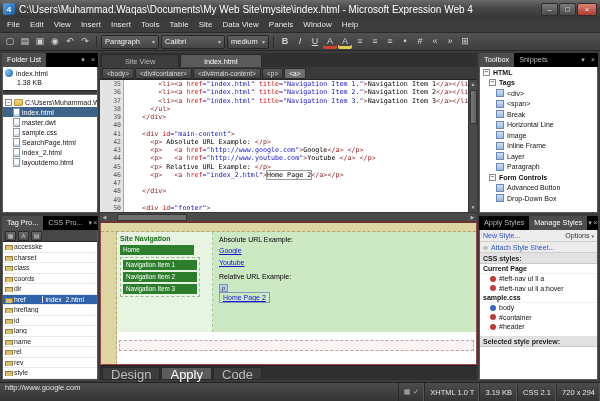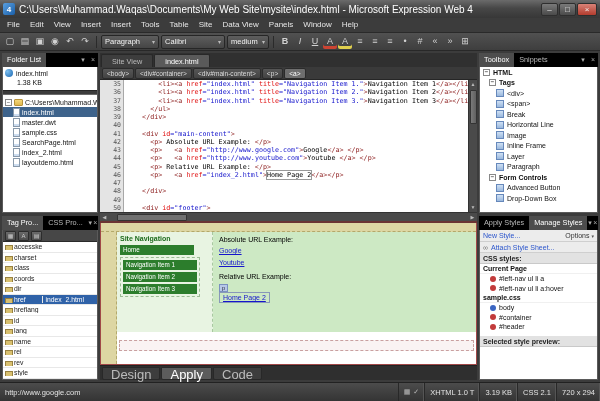--- a/index.html
+++ b/index.html
@@ -69,21 +69,21 @@
 .tp-grid{flex:1;background:#fff;overflow:hidden}
 .tp-row{display:flex;height:10.5px;border-bottom:1px solid #e8e8e8;font-size:6.8px;color:#222;align-items:center}
 .tp-row.sel{background:#2f62a8;color:#fff}
 .tp-row.sel .tp-val{color:#fff}
 .tp-name{width:42%;padding-left:11px;position:relative;white-space:nowrap;overflow:hidden}
 .tp-name::before{content:"";position:absolute;left:2px;top:2px;width:6px;height:6px;background:#d8c070;border:1px solid #97803f}
 .tp-val{flex:1;border-left:1px solid #e8e8e8;padding-left:2px;white-space:nowrap;overflow:hidden;color:#224}
 
 
 .doc-tabs{height:14px;background:#303030;display:flex;align-items:stretch;gap:1px;padding:1px 1px 0;flex:0 0 14px}
-.doc-tab{padding:0 10px;font-size:7.3px;line-height:13px;color:#bbb;background:#3d3d3d;border:1px solid #282828;border-bottom:none;border-radius:2px 2px 0 0;white-space:nowrap}
+.doc-tab{padding:0 23px;font-size:7.3px;line-height:13px;color:#bbb;background:#3d3d3d;border:1px solid #282828;border-bottom:none;border-radius:2px 2px 0 0;white-space:nowrap}
 .doc-tab.active{background:#5a5a5a;color:#fff}
 .qtag-bar{height:13px;background:#3a3a3a;display:flex;align-items:center;gap:1px;padding:0 2px;border-bottom:1px solid #262626;flex:0 0 13px}
 .qtag{padding:0 4px;height:11px;line-height:10px;font-size:6.6px;color:#ddd;background:linear-gradient(#565656,#434343);border:1px solid #2b2b2b;border-radius:2px;white-space:nowrap}
 .qtag.active{background:#6e6e6e;color:#fff}
 
 
 .code-wrap{height:132px;display:flex;background:#fff;flex:0 0 132px;overflow:hidden}
 .gutter{width:24px;background:#e4e4e4;border-right:1px solid #a8a8a8;color:#555;font-family:"DejaVu Sans Mono",monospace;font-size:6.5px;text-align:right;padding-right:2px;flex:0 0 24px}
 .ln{height:8.25px;line-height:8.25px}
 .code-area{flex:1;overflow:hidden;font-family:"DejaVu Sans Mono",monospace;font-size:6.7px;padding-left:2px;background:#fff}
@@ -145,21 +145,21 @@
 .ms-attach{height:11px;background:#ececec;border-bottom:1px solid #cfcfcf;display:flex;align-items:center;padding:0 3px;font-size:7px;gap:3px;flex:0 0 11px}
 .chain-ic{color:#777;font-size:7px}
 .ms-label{height:11px;background:#e2e2e2;border-bottom:1px solid #c9c9c9;font-size:7px;color:#222;line-height:11px;padding-left:3px;font-weight:bold;flex:0 0 11px}
 .ms-list{background:#fff;height:72px;overflow:hidden;font-size:7px;color:#111;flex:0 0 72px}
 .ms-group-row{font-weight:bold;height:10px;line-height:10px;padding-left:3px;border-bottom:1px solid #f0f0f0;white-space:nowrap;overflow:hidden}
 .ms-item{display:flex;align-items:center;height:9.5px;gap:3px;padding-left:10px;white-space:nowrap;overflow:hidden}
 .dot{width:6px;height:6px;border-radius:50%;flex:0 0 6px}
 .ms-preview{flex:1;background:#fff}
 
 
-.statusbar{height:19px;background:linear-gradient(#4c4c4c,#343434);border-top:1px solid #222;display:flex;align-items:center;padding:0 0 0 5px;font-size:7.5px;color:#e2e2e2;flex:0 0 19px}
+.statusbar{height:19px;background:linear-gradient(#4c4c4c,#343434);border-top:1px solid #222;display:flex;align-items:flex-start;padding:0 0 0 5px;font-size:7.5px;color:#e2e2e2;flex:0 0 19px}
 .sb-left{flex:1;white-space:nowrap;overflow:hidden}
 .sb-seg{display:flex;align-items:center;gap:3px;padding:0 5px;border-left:1px solid #282828;box-shadow:-1px 0 0 #555 inset;height:100%;white-space:nowrap}
 .sb-ic{font-size:7px;color:#b8b8b8}
 </style>
 </head>
 <body>
 
 <div class="window" data-name="application-window">
 
   <div class="titlebar" data-name="title-bar">

